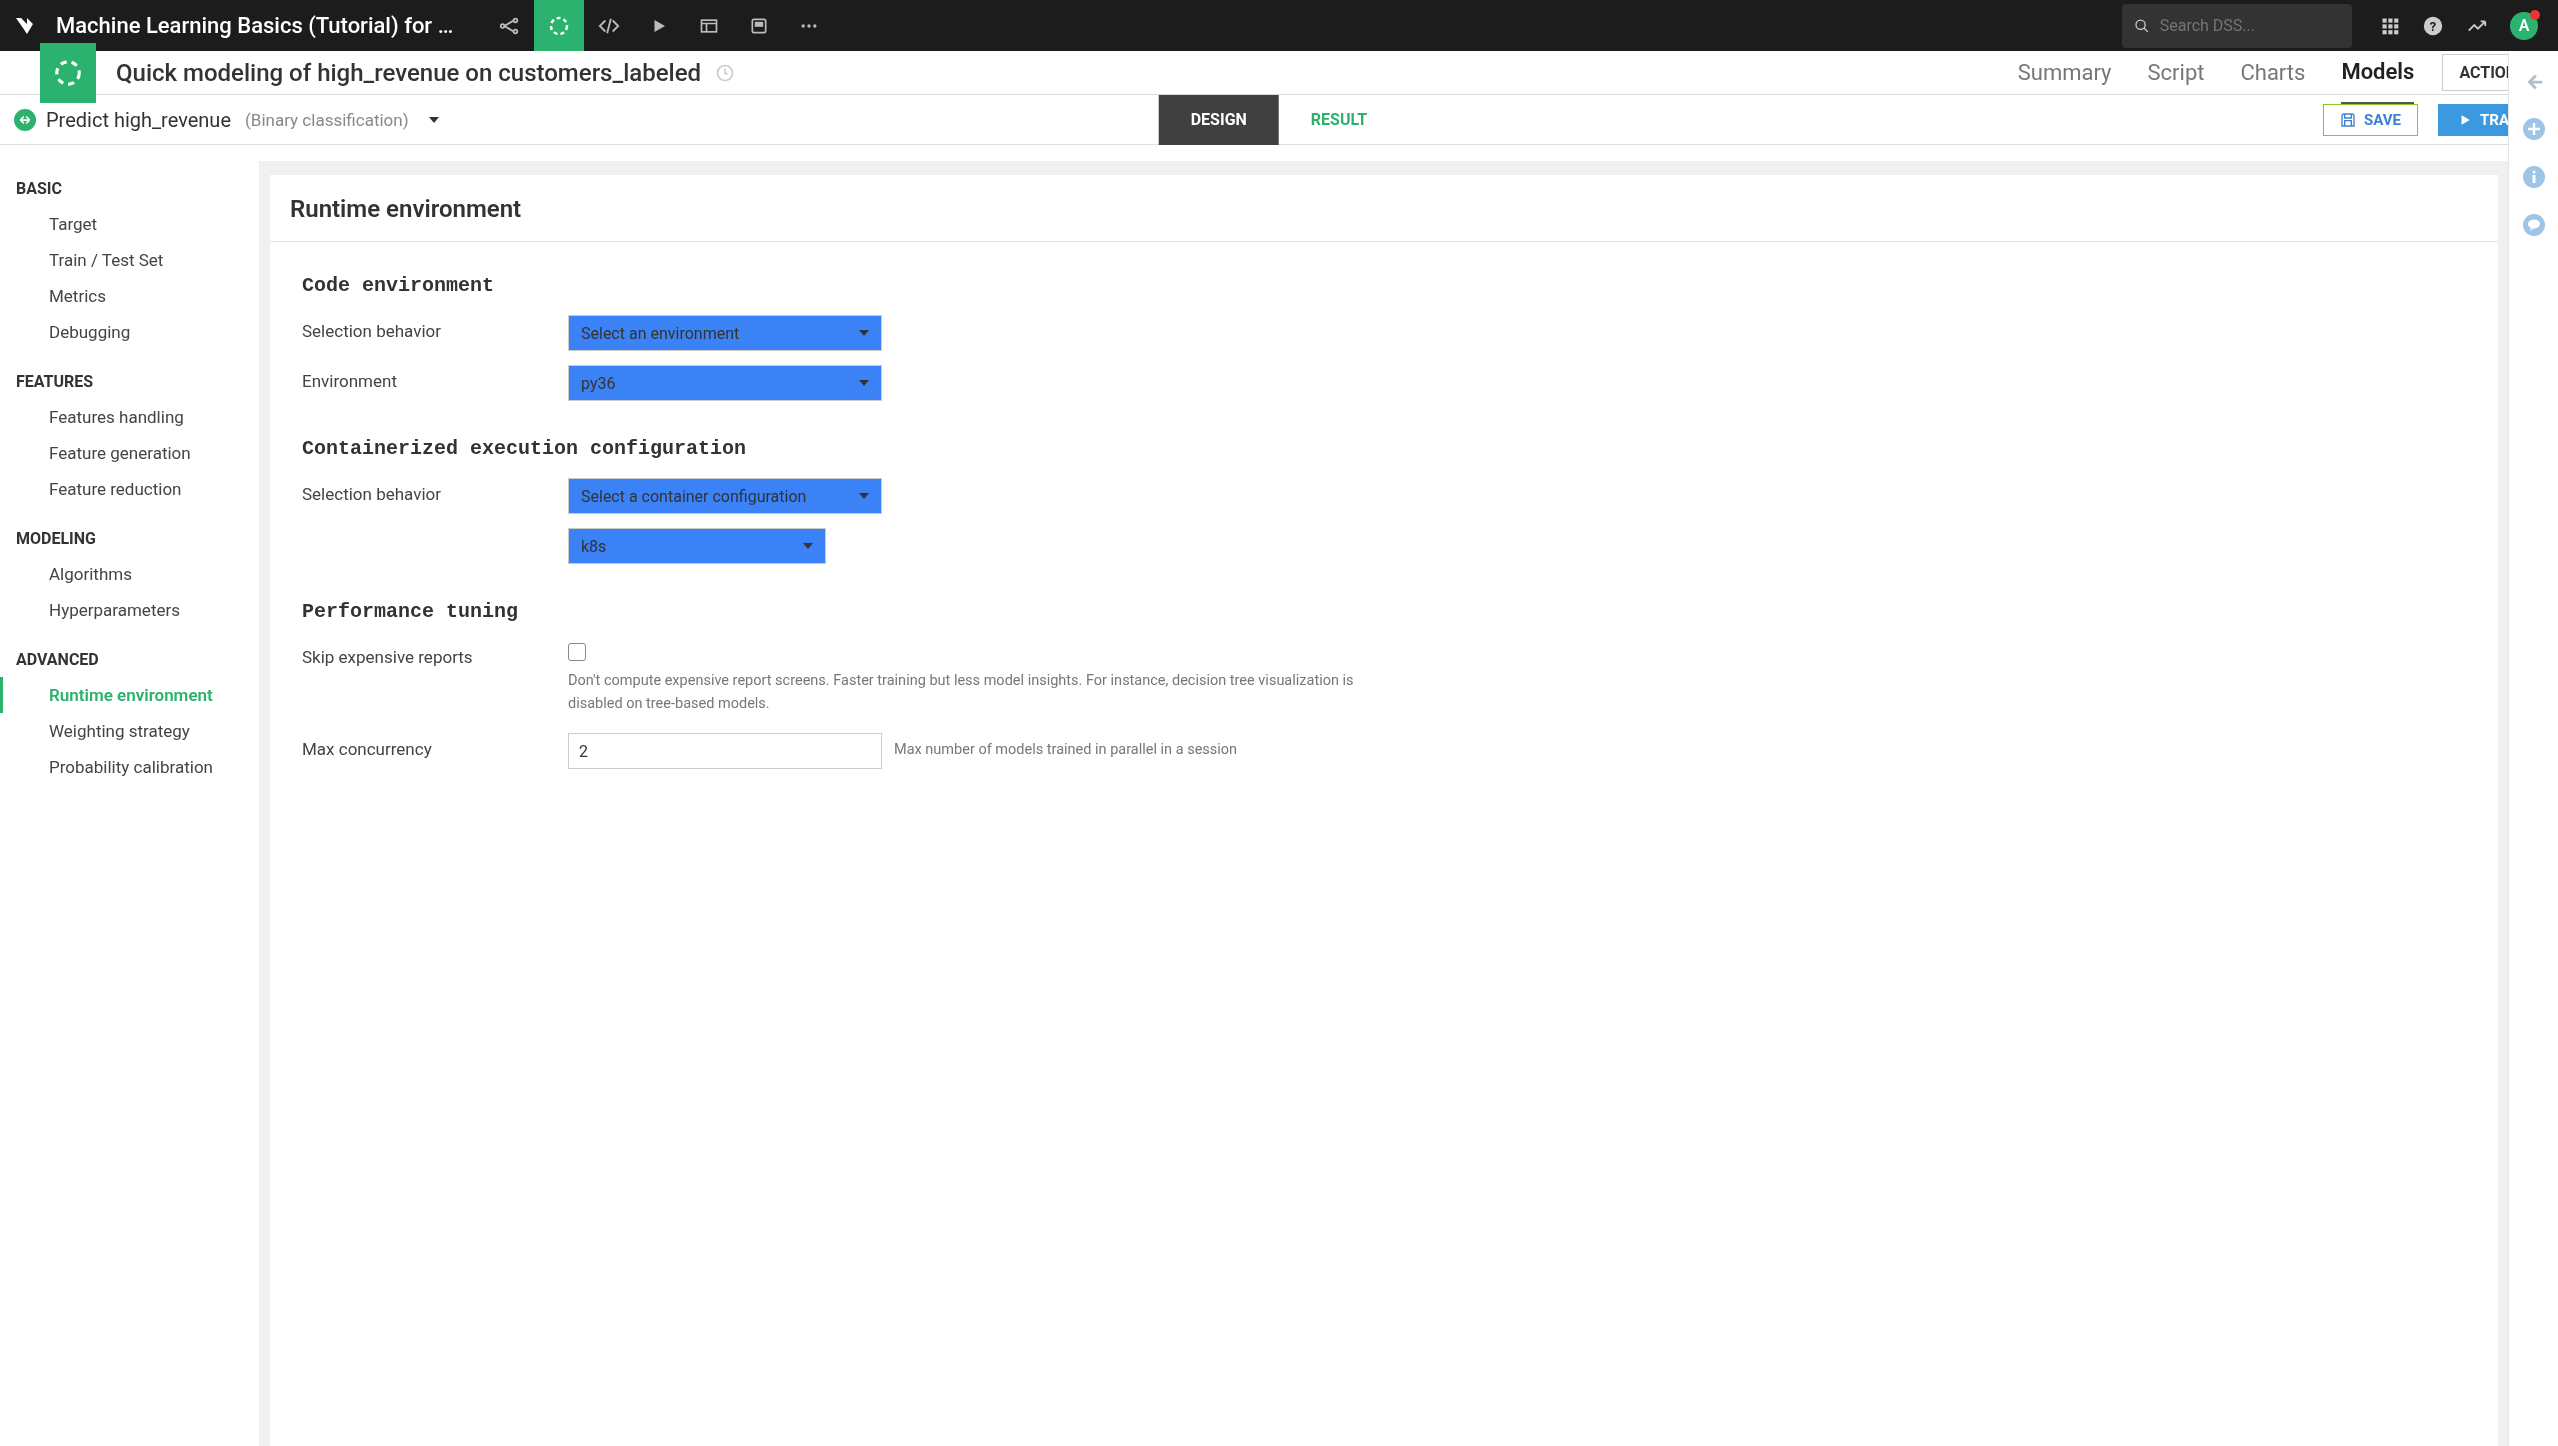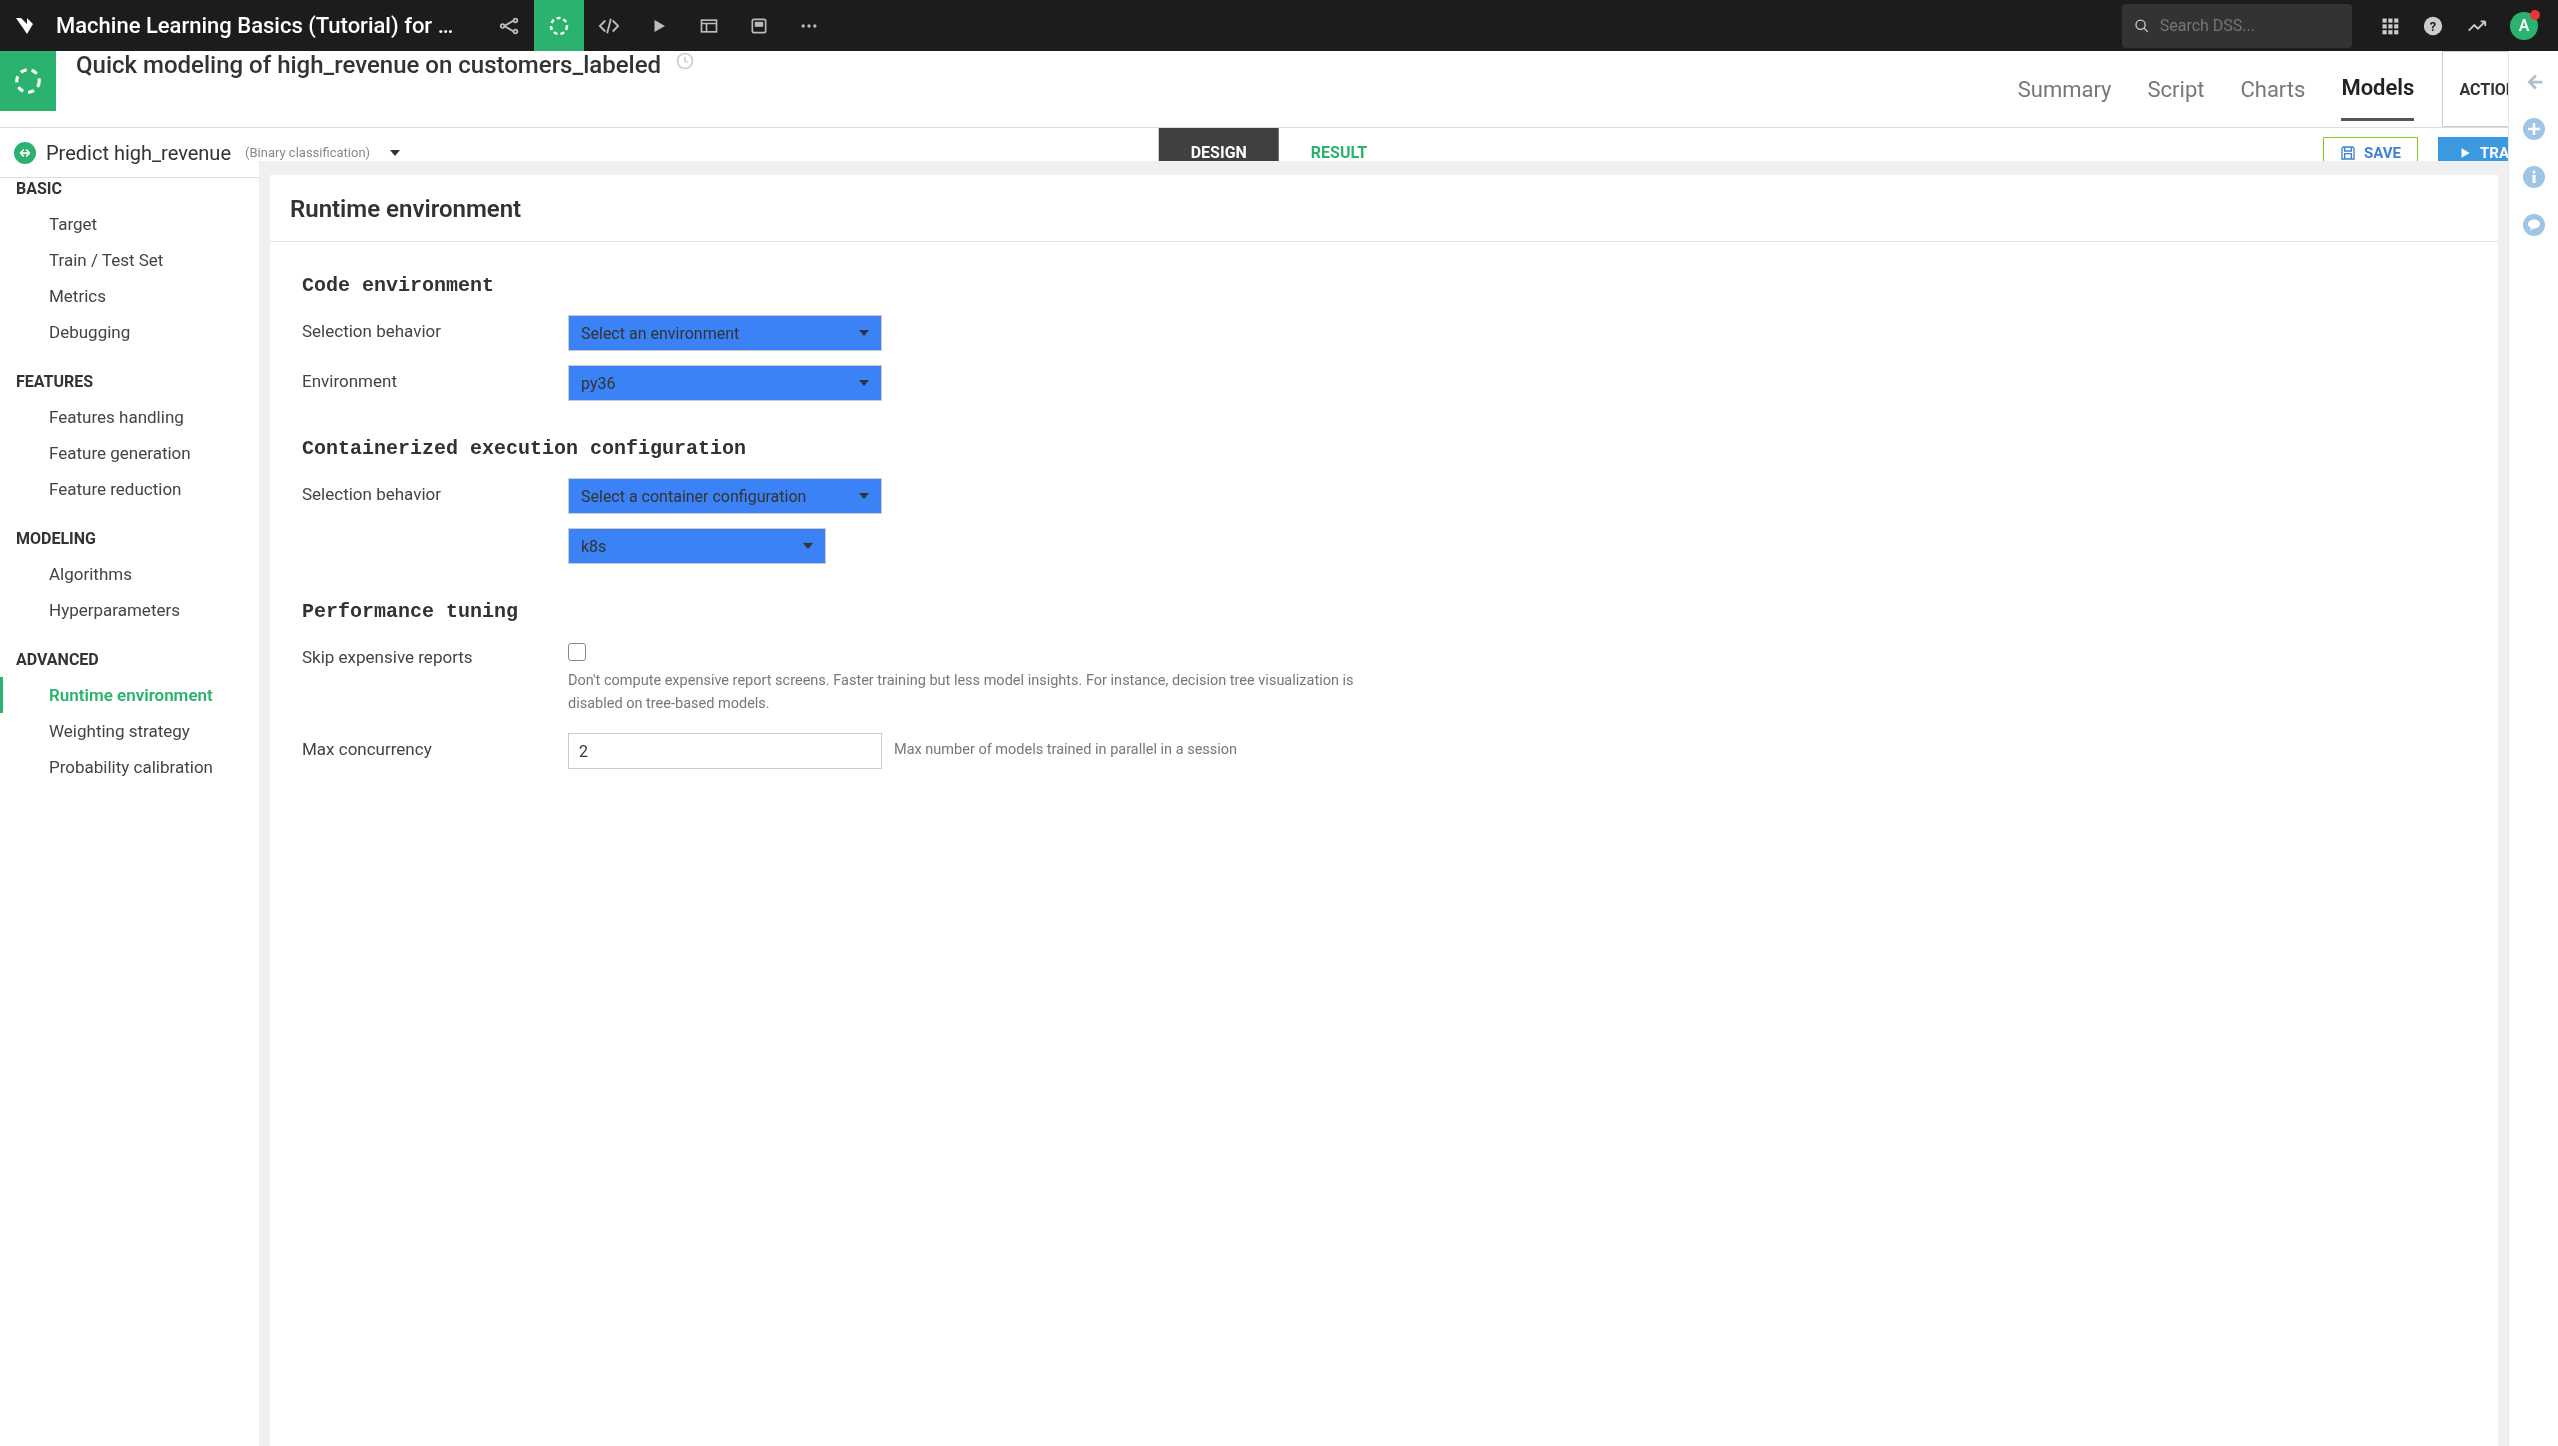--- a/index.html
+++ b/index.html
@@ -29,21 +29,21 @@
 .topbar .right-icons { display: flex; align-items: center; gap: 22px; margin-left: 20px; margin-right: 10px; }
 .avatar-wrap { position: relative; }
 .avatar {
   width: 28px; height: 28px; border-radius: 50%; background: #2ab26e;
   display: flex; align-items: center; justify-content: center; color: #fff; font-weight: 600;
 }
 .avatar-dot { position: absolute; top: -2px; right: -2px; width: 10px; height: 10px; background: #e33; border-radius: 50%; }
 
 
 .subbar {
-  height: 77px; display: flex; border-bottom: 1px solid #ddd;
+  height: 44px; display: flex; align-items: center; border-bottom: 1px solid #ddd; padding-left: 40px;
 }
 .subbar .green-sq {
   width: 56px; height: 60px; background: #2ab26e; display: flex; align-items: center; justify-content: center;
 }
 .subbar .page-title { font-size: 24px; color: #333; margin-left: 20px; font-weight: 500; }
 .subbar .refresh-circ { margin-left: 14px; color: #bbb; }
 .subbar .spacer { flex: 1; }
 .subbar .tabs { display: flex; gap: 36px; margin-right: 28px; align-items: center; }
 .subbar .tab { color: #777; font-size: 22px; cursor: pointer; padding: 18px 0; }
 .subbar .tab.active { color: #222; font-weight: 600; border-bottom: 3px solid #555; }
@@ -55,21 +55,21 @@
 
 .thirdbar {
   height: 50px; display: flex; align-items: center; border-bottom: 1px solid #ddd;
   padding: 0 14px; gap: 10px;
 }
 .thirdbar .pred-icon {
   width: 22px; height: 22px; border-radius: 50%; background: #2ab26e;
   display: flex; align-items: center; justify-content: center; color: #fff; font-size: 13px; font-weight: 700;
 }
 .thirdbar .pred-title { font-size: 20px; color: #333; }
-.thirdbar .pred-sub { font-size: 13px; color: #888; margin-left: 4px; }
+.thirdbar .pred-sub { font-size: 17px; color: #888; margin-left: 4px; }
 .thirdbar .dd-caret { margin-left: 10px; color: #666; }
 .thirdbar .center-tabs { position: absolute; left: 50%; transform: translateX(-50%); display: flex; }
 .thirdbar .ct {
   padding: 0 32px; height: 50px; display: flex; align-items: center;
   font-weight: 700; font-size: 16px; cursor: pointer;
 }
 .thirdbar .ct.design { background: #404040; color: #fff; }
 .thirdbar .ct.result { color: #2ab26e; }
 .thirdbar .spacer { flex: 1; }
 .thirdbar .save-btn {

